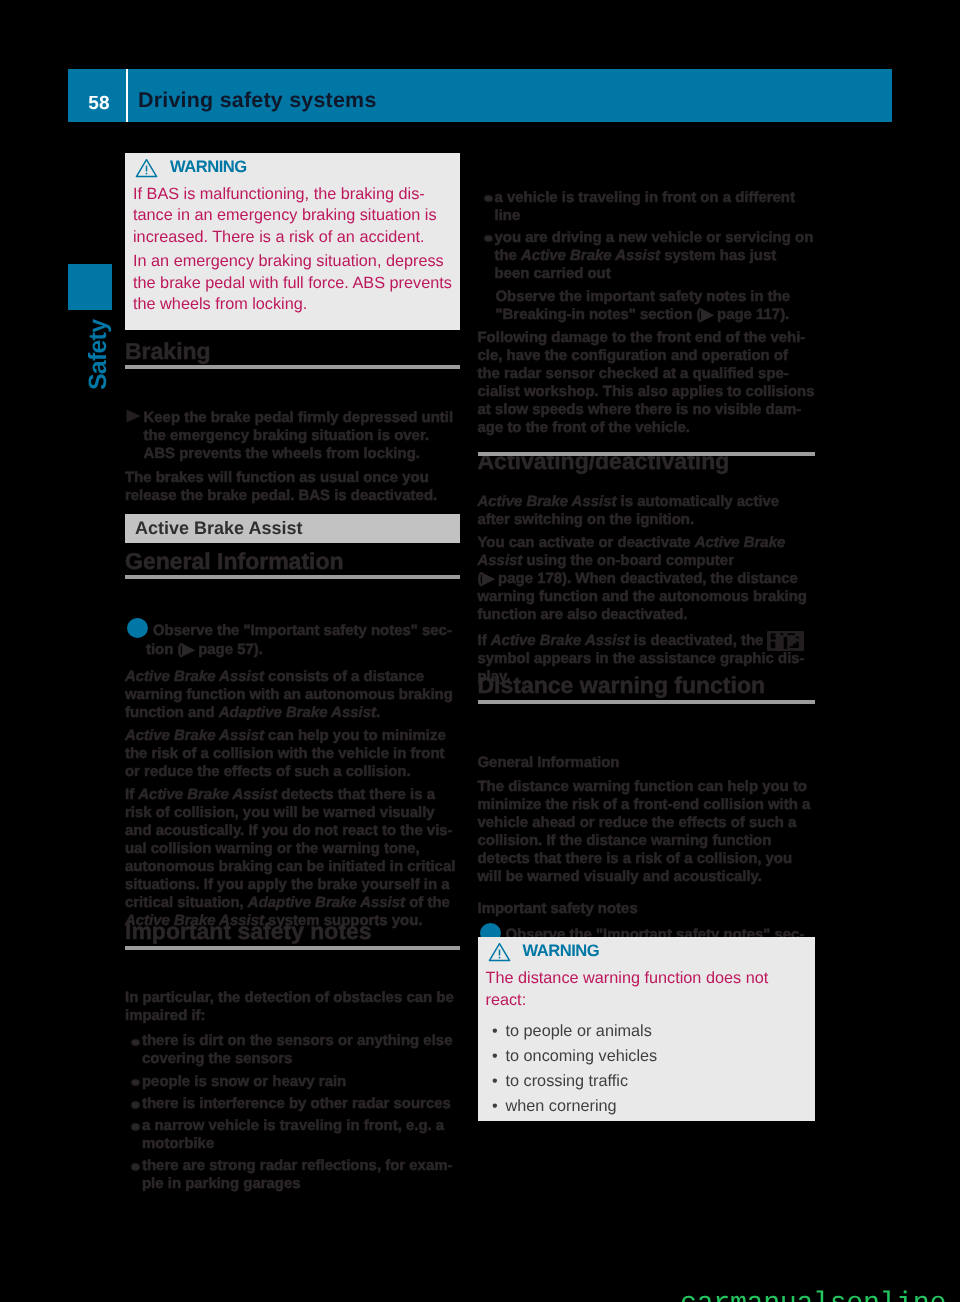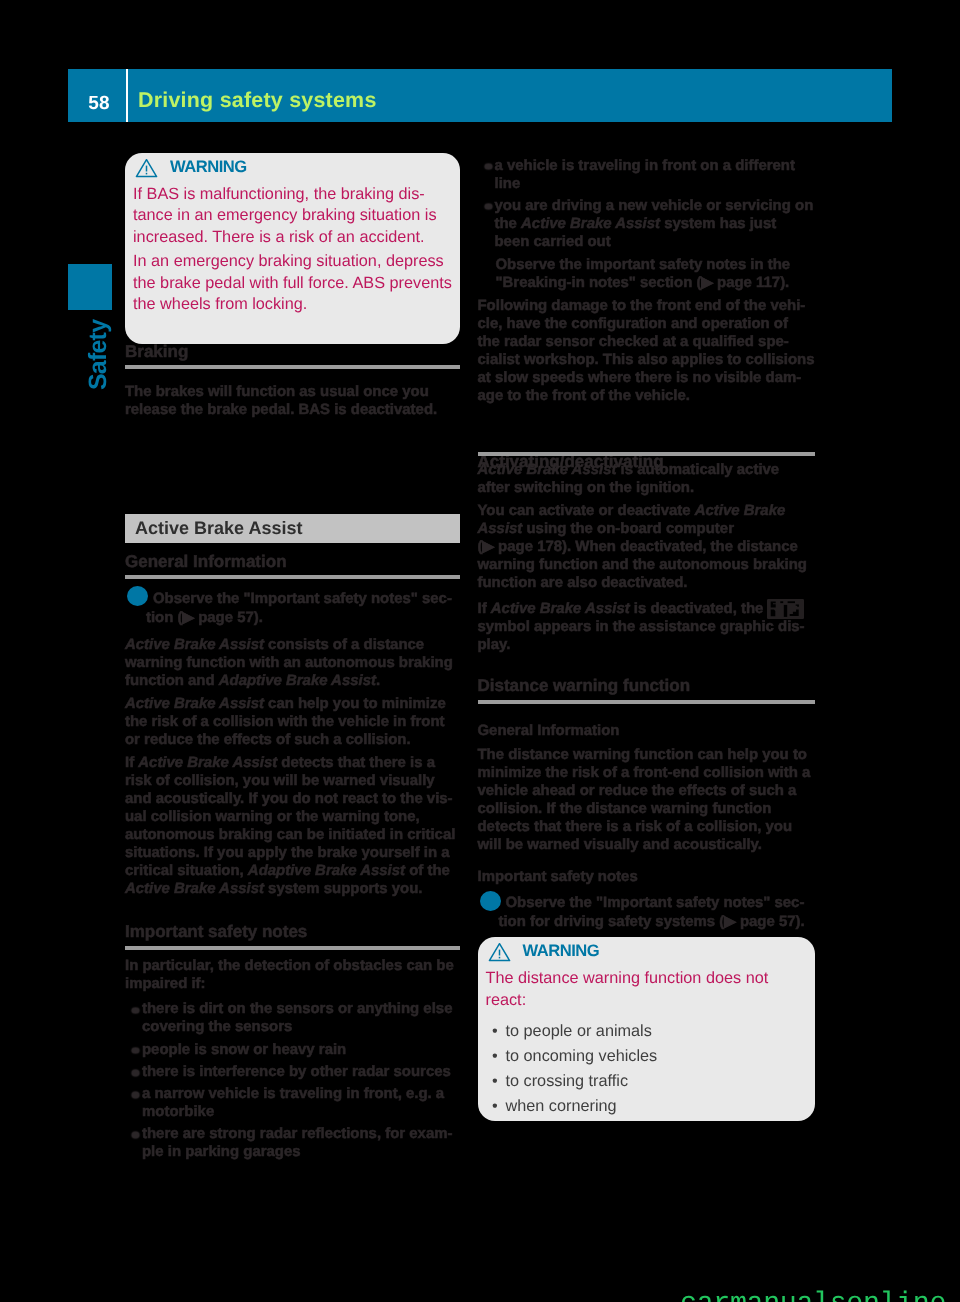--- a/index.html
+++ b/index.html
@@ -13,53 +13,53 @@
   }
   .page{position:relative;width:960px;height:1302px;background:#000;}
 
   
   .hdr{position:absolute;left:68px;top:69px;width:824px;height:53px;background:var(--blue);}
   .hdr-num{position:absolute;left:0;top:0;width:41.5px;height:45.5px;
       display:flex;align-items:flex-end;justify-content:flex-end;
       color:#fff;font-size:19px;font-weight:bold;line-height:20.5px;}
   .hdr-sep{position:absolute;left:58px;top:0;width:2px;height:53px;background:#fff;}
   .hdr-title{position:absolute;left:70px;top:0;height:53px;display:flex;align-items:flex-end;
-      color:#bef264;font-size:21.4px;font-weight:bold;letter-spacing:.25px;line-height:44px;}
+      color:#0f172a;font-size:21.4px;font-weight:bold;letter-spacing:.25px;line-height:44px;}
 
   
   .tab-box{position:absolute;left:68px;top:264px;width:44px;height:45.5px;background:var(--blue);}
   .tab-text{position:absolute;left:83.5px;top:311.5px;height:78px;
       color:var(--blue);font-size:25px;font-weight:bold;letter-spacing:-0.8px;
       writing-mode:vertical-rl;transform:rotate(180deg);line-height:28px;
       text-align:left;}
 
   
   .blk{position:absolute;}
   .L{left:125px;width:335px;}
   .R{left:477.5px;width:337.1px;}
 
   
-  .warn{background:#e9e9e9;box-sizing:border-box;padding:5px 7px 20px 8px;
-      filter:blur(0.01px);border-radius:17px;}
+  .warn{background:#e9e9e9;box-sizing:border-box;padding:5px 7px 6px 8px;
+      filter:blur(0.01px);}
   .warn-hd{display:flex;align-items:flex-start;margin:0 0 7.8px 0;height:18px;padding-left:2px;}
   .warn-hd svg{display:block;}
   .warn-ttl{color:var(--blue);font-size:16.6px;font-weight:bold;letter-spacing:-0.5px;margin-left:12px;line-height:18px;}
   .warn p{margin:0 0 3.2px 0;font-size:16.25px;line-height:21.5px;color:#be185d;}
   .warn p:last-child{margin-bottom:8px;}
   .warn ul{margin:7.6px 0 0 0;padding:0;list-style:none;}
   .warn li{font-size:16.25px;line-height:25.2px;color:#3f3f3f;position:relative;padding-left:20px;}
   .warn li:before{content:"\2022";position:absolute;left:6.6px;top:0;}
 
   
   .bt{font-size:14.95px;line-height:18.0px;font-weight:bold;color:var(--ink);
       letter-spacing:0px;
       -webkit-text-stroke:0.55px var(--ink);paint-order:stroke fill;
-      filter:blur(0.32px);}
+      filter:blur(0.32px);margin-top:32px;}
   .bt p{margin:0 0 5.2px 0;}
-  .sec-h{font-size:17px;font-weight:bold;color:var(--ink);margin:0;line-height:19px;
+  .sec-h{font-size:23px;font-weight:bold;color:var(--ink);margin:0;line-height:19px;
       -webkit-text-stroke:0.55px var(--ink);paint-order:stroke fill;
       filter:blur(0.32px);}
   .sub-h{font-size:14.95px;font-weight:bold;color:var(--ink);margin:0 0 1px 0;line-height:18.0px;}
   .rule{height:4px;background:var(--rule);}
   .band{background:#c2c2c2;height:29px;display:flex;align-items:center;
       padding-left:10px;box-sizing:border-box;font-size:18px;font-weight:bold;color:#2f2f2f;}
   ul.bl{margin:0;padding:0;list-style:none;}
   ul.bl li{position:relative;padding-left:17px;margin-bottom:4.2px;}
   ul.bl li:last-child{margin-bottom:0;}
   ul.bl li:before{content:"";position:absolute;left:7px;width:7px;height:5.6px;border-radius:50%;background:var(--ink);top:7.2px;box-shadow:0 0 1.3px 0.7px var(--ink);}
@@ -99,20 +99,28 @@
     </div>
     <p>If BAS is malfunctioning, the braking dis­tance in an emergency braking situation is increased. There is a risk of an accident.</p>
     <p>In an emergency braking situation, depress the brake pedal with full force. ABS prevents the wheels from locking.</p>
   </div>
 
   <div class="blk L" style="top:341.6px">
     <h3 class="sec-h">Braking</h3>
   </div>
   <div class="blk L rule" style="top:365px"></div>
   <div class="blk L bt" style="top:377px">
+    <div class="arrow">
+      <span class="tri">
+        <svg width="15" height="14" viewBox="0 0 15 14">
+            <path d="M0.5 0.5 L14.5 7 L0.5 13.5 Z" fill="#231f20"></path>
+          </svg>
+      </span>
+      <span>Keep the brake pedal firmly depressed until<br>the emergency braking situation is over.<br>ABS prevents the wheels from locking.</span>
+    </div>
     <p style="margin-top:6.4px">The brakes will function as usual once you<br>release the brake pedal. BAS is deactivated.</p>
   </div>
 
   <div class="blk L band" style="top:513.6px">Active Brake Assist</div>
 
   <div class="blk L" style="top:552px">
     <h3 class="sec-h">General Information</h3>
   </div>
   <div class="blk L rule" style="top:575px"></div>
   <div class="blk L bt" style="top:589.6px">

